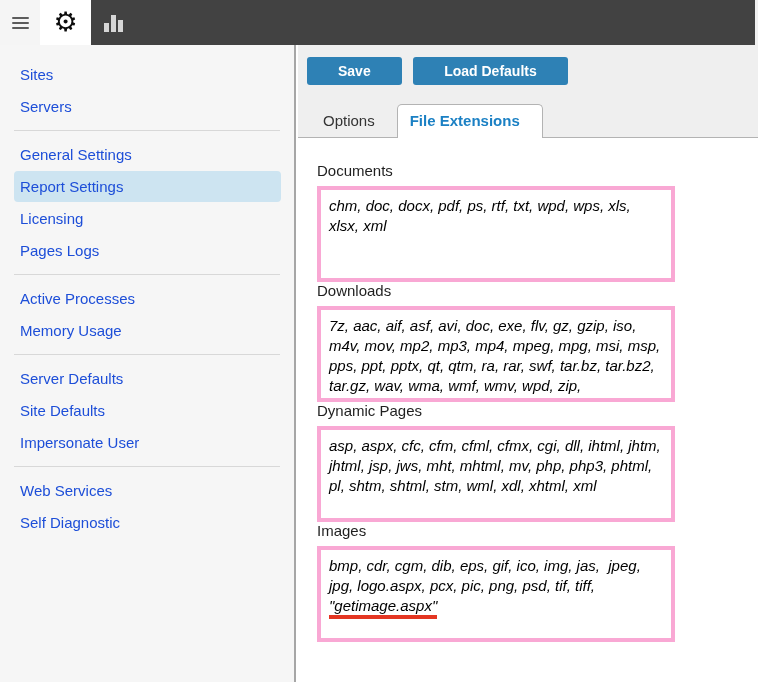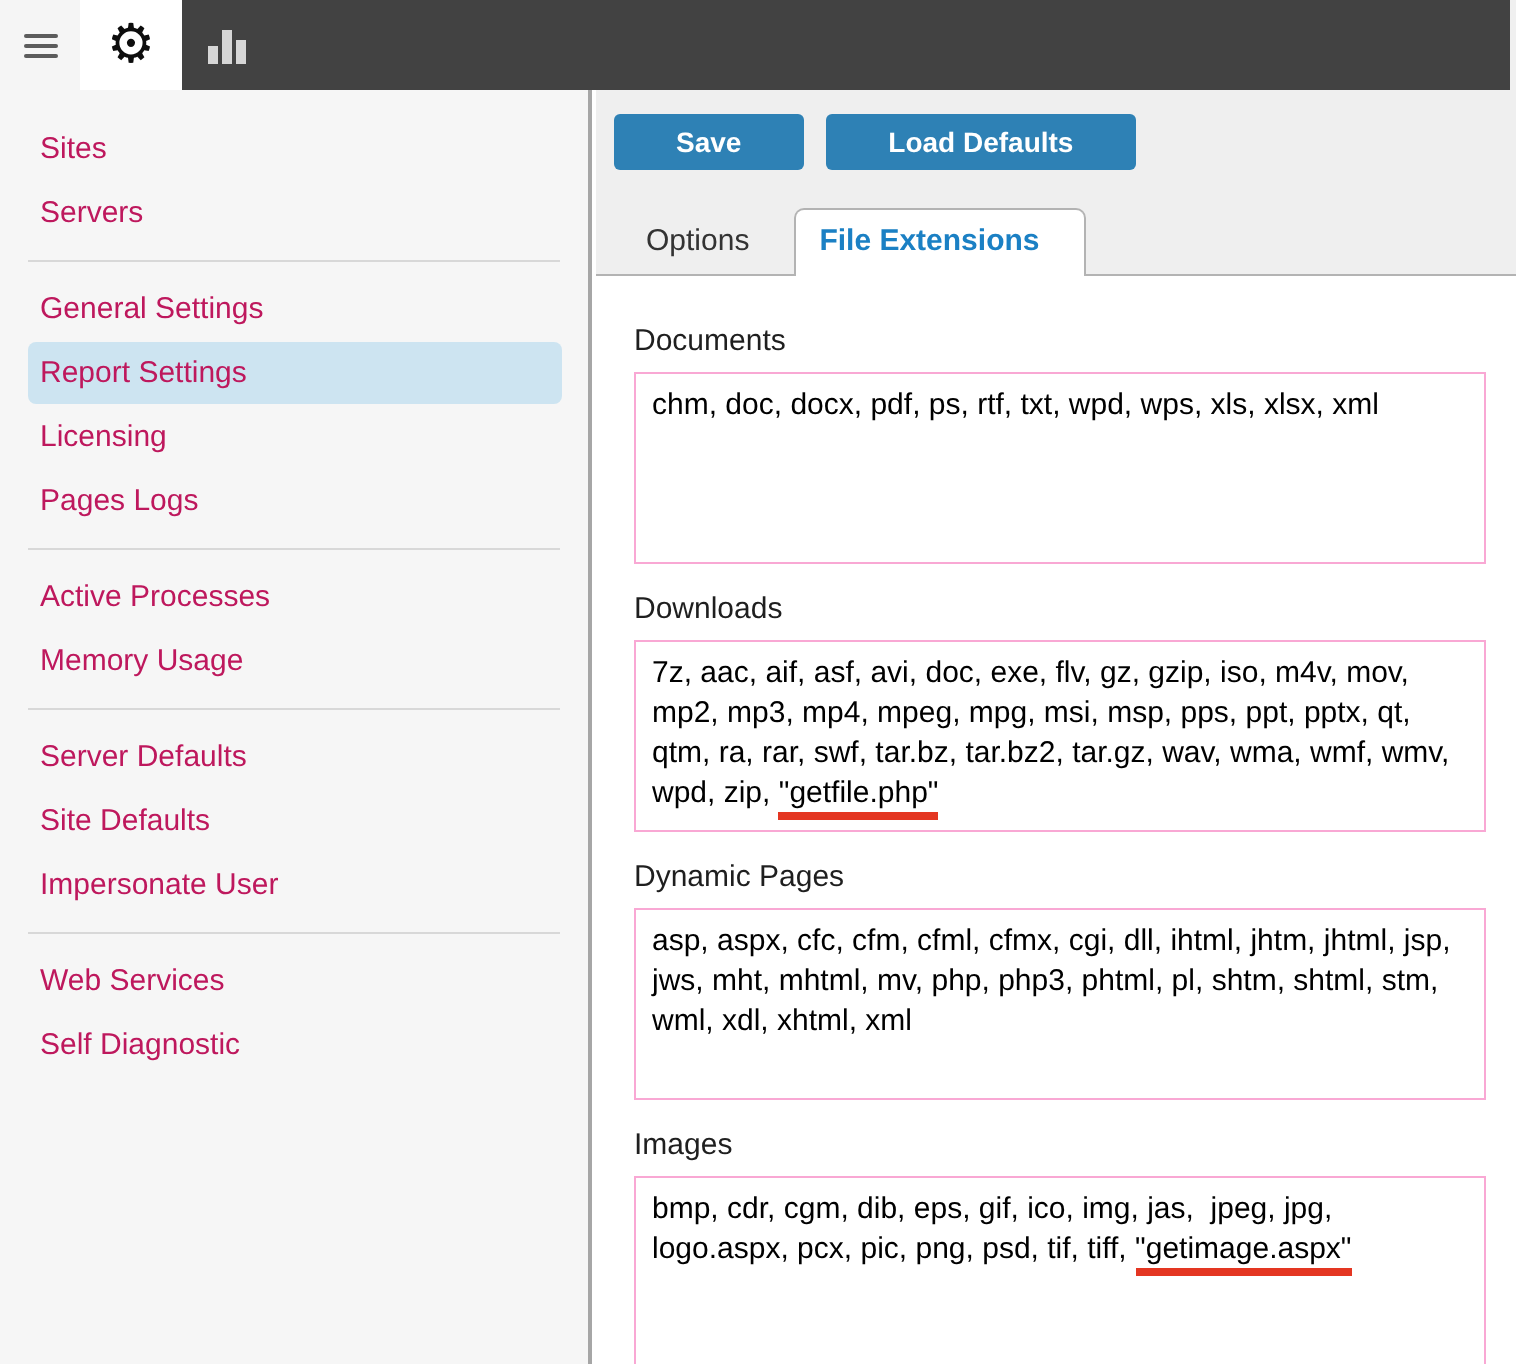--- a/index.html
+++ b/index.html
@@ -20,43 +20,43 @@
   .chart-icon { display:flex; align-items:flex-end; gap:2px; margin-left:13px; height:18px; }
   .chart-icon i { display:block; width:5px; background:#d6d6d6; }
   .chart-icon i:nth-child(1){ height:9px; }
   .chart-icon i:nth-child(2){ height:17px; }
   .chart-icon i:nth-child(3){ height:12px; }
 
   
   .sidebar { position:absolute; left:0; top:45px; width:296px; bottom:0;
     background:#f6f6f6; border-right:2px solid #a6a6a6; padding-top:14px; }
   .side-item { margin:0 13px 1px 14px; padding-left:6px; height:31px; line-height:31px;
-    font-size:15px; color:#be185d; border-radius:4px; cursor:pointer; white-space:nowrap; }
+    font-size:15px; color:#1d4ed8; border-radius:4px; cursor:pointer; white-space:nowrap; }
   .side-item.selected { background:#cde4f1; }
   .side-divider { border-top:1px solid #d8d8d8; margin:8px 14px 8px 14px; }
 
   
   .main { position:absolute; left:298px; top:45px; right:0; bottom:0; background:#ffffff; }
   .toolbar { background:#efefef; padding:12px 0 7px 9px; }
   .btn { display:inline-block; background:#2e81b5; color:#ffffff; font-weight:bold;
     font-size:14px; padding:6px 31px; border:none; border-radius:3px; cursor:pointer;
     font-family:"Liberation Sans", sans-serif; margin-right:7px; }
   .tabbar { background:#efefef; display:flex; align-items:flex-end;
     border-bottom:1px solid #b3b3b3; padding:12px 0 0 3px; }
   .tab { font-size:15px; padding:7px 22px 8px 22px; color:#333333; cursor:pointer; }
   .tab.active { background:#ffffff; border:1px solid #b3b3b3; border-bottom:none;
     border-radius:5px 5px 0 0; margin-bottom:-1px; padding-bottom:9px;
     color:#1b80c4; font-weight:bold;padding-left:12px; }
 
   .content { padding:24px 17px 0 19px; background:#ffffff; }
-  .field { margin-bottom:14px; }
+  .field { }
   .field-label { display:block; font-size:15px; color:#1f1f1f; margin-bottom:7px; }
-  .textarea { width:426px; height:96px; border:1px solid #f9a8d4; background:#ffffff;
+  .textarea { width:358px; height:96px; border:4px solid #f9a8d4; background:#ffffff;
     padding:6px 8px; font-size:15px; line-height:20px; color:#000;
-    white-space:pre-wrap; overflow:hidden; cursor:text; }
+    white-space:pre-wrap; overflow:hidden; cursor:text;font-style:italic; }
   .red-ul { border-bottom:4px solid #e43622; padding-bottom:1px; }
 </style>
 </head>
 <body>
 
 <div class="topbar">
   <div class="topbar-left">
     <div class="hamburger">
       <span></span>
         <span></span>

